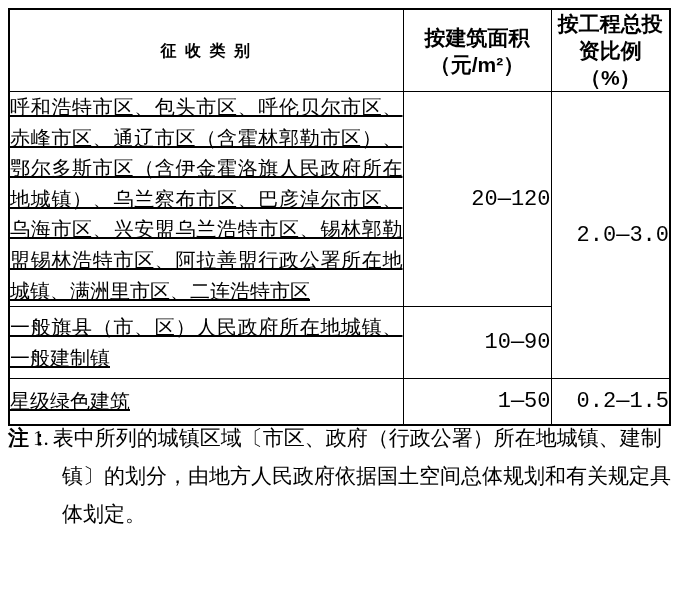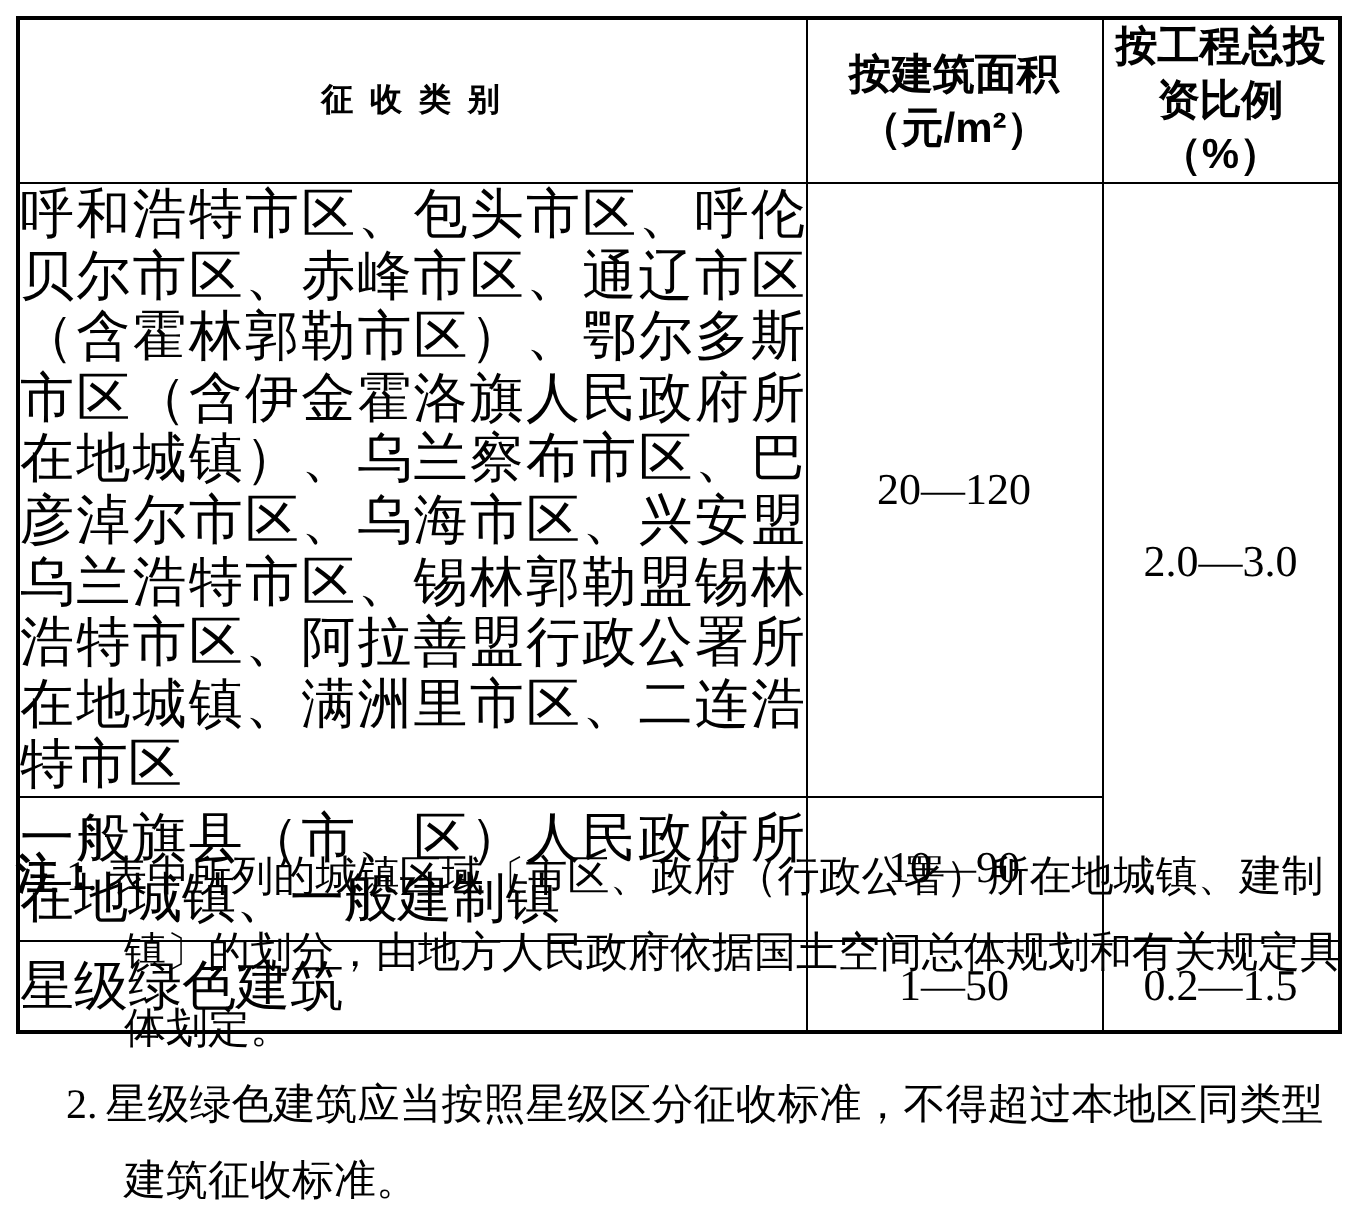--- a/index.html
+++ b/index.html
@@ -46,29 +46,30 @@
     font-size: 16px;
     letter-spacing: 2px;
   }
   .hl { display: block; }
 
   tr.r1 { height: 214px; }
   tr.r2 { height: 72px; }
   tr.r3 { height: 46px; }
 
   td.cat {
-    font-size: 27px;
+    font-size: 20px;
     line-height: 30.6px;
     text-align: justify;
     padding: 0 1px;
+    text-decoration: underline;
   }
   td.val {
     font-size: 22px;
-    text-align: center;
-    font-family: Liberation Serif, serif;
+    text-align: right;
+    font-family: Liberation Mono, monospace;
   }
 
   .notes {
     position: absolute;
     left: 8px;
     top: 419px;
     width: 664px;
     padding-left: 25px;
     box-sizing: border-box;
     font-size: 21px;
@@ -129,18 +130,15 @@
         <td class="val">0.2—1.5</td>
       </tr>
     </tbody>
   </table>
 
   <div class="notes">
     <span class="notes-label">注：</span>
     <div class="note">
       <span class="note-num">1.</span><span>表中所列的城镇区域〔市区、政府（行政公署）所在地城镇、建制镇〕的划分，由地方人民政府依据国土空间总体规划和有关规定具体划定。</span>
     </div>
-    <div class="note">
-      <span class="note-num">2.</span><span>星级绿色建筑应当按照星级区分征收标准，不得超过本地区同类型建筑征收标准。</span>
-    </div>
   </div>
 
 </div>
 
 </body></html>

